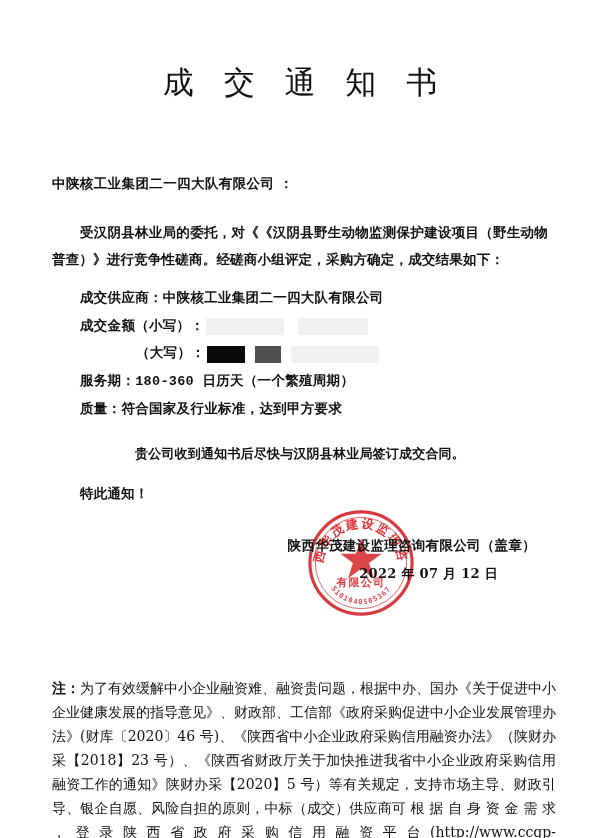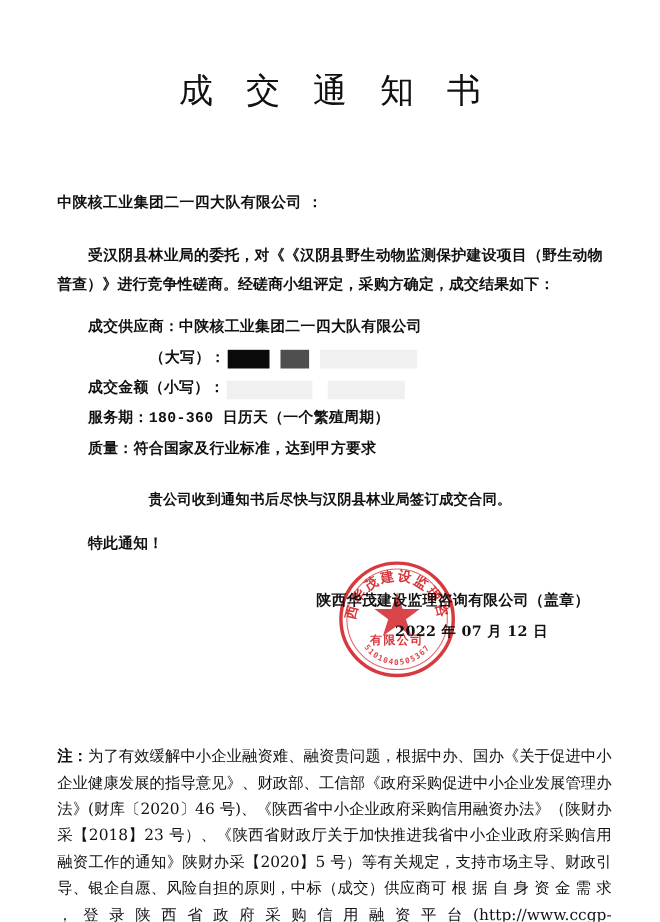--- a/index.html
+++ b/index.html
@@ -132,37 +132,37 @@
 
   <div class="body-para">受汉阴县林业局的委托，对《《汉阴县野生动物监测保护建设项目（野生动物普查）》进行竞争性磋商。经磋商小组评定，采购方确定，成交结果如下：</div>
 
   <div class="field-block">
 
     <div class="field-row">
       <span class="label">成交供应商：</span>
       <span>中陕核工业集团二一四大队有限公司</span>
     </div>
 
+    <div class="field-row">
+      <span class="label">成交金额（小写）：</span>
+      <span class="redact-wrap">
+        <span class="redact light" style="width:78px;"></span>
+        <span style="width:14px;display:inline-block;"></span>
+        <span class="redact light" style="width:70px;"></span>
+      </span>
+    </div>
+
     <div class="field-row indent-big">
       <span class="label">（大写）：</span>
       <span class="redact-wrap">
         <span class="redact black" style="width:38px;"></span>
         <span style="width:10px;display:inline-block;"></span>
         <span class="redact grey" style="width:26px;"></span>
         <span style="width:10px;display:inline-block;"></span>
         <span class="redact light" style="width:88px;"></span>
-      </span>
-    </div>
-
-    <div class="field-row">
-      <span class="label">成交金额（小写）：</span>
-      <span class="redact-wrap">
-        <span class="redact light" style="width:78px;"></span>
-        <span style="width:14px;display:inline-block;"></span>
-        <span class="redact light" style="width:70px;"></span>
       </span>
     </div>
 
     <div class="field-row">
       <span class="label">服务期：</span>
       <span>180-360 日历天（一个繁殖周期）</span>
     </div>
 
     <div class="field-row">
       <span class="label">质量：</span>

